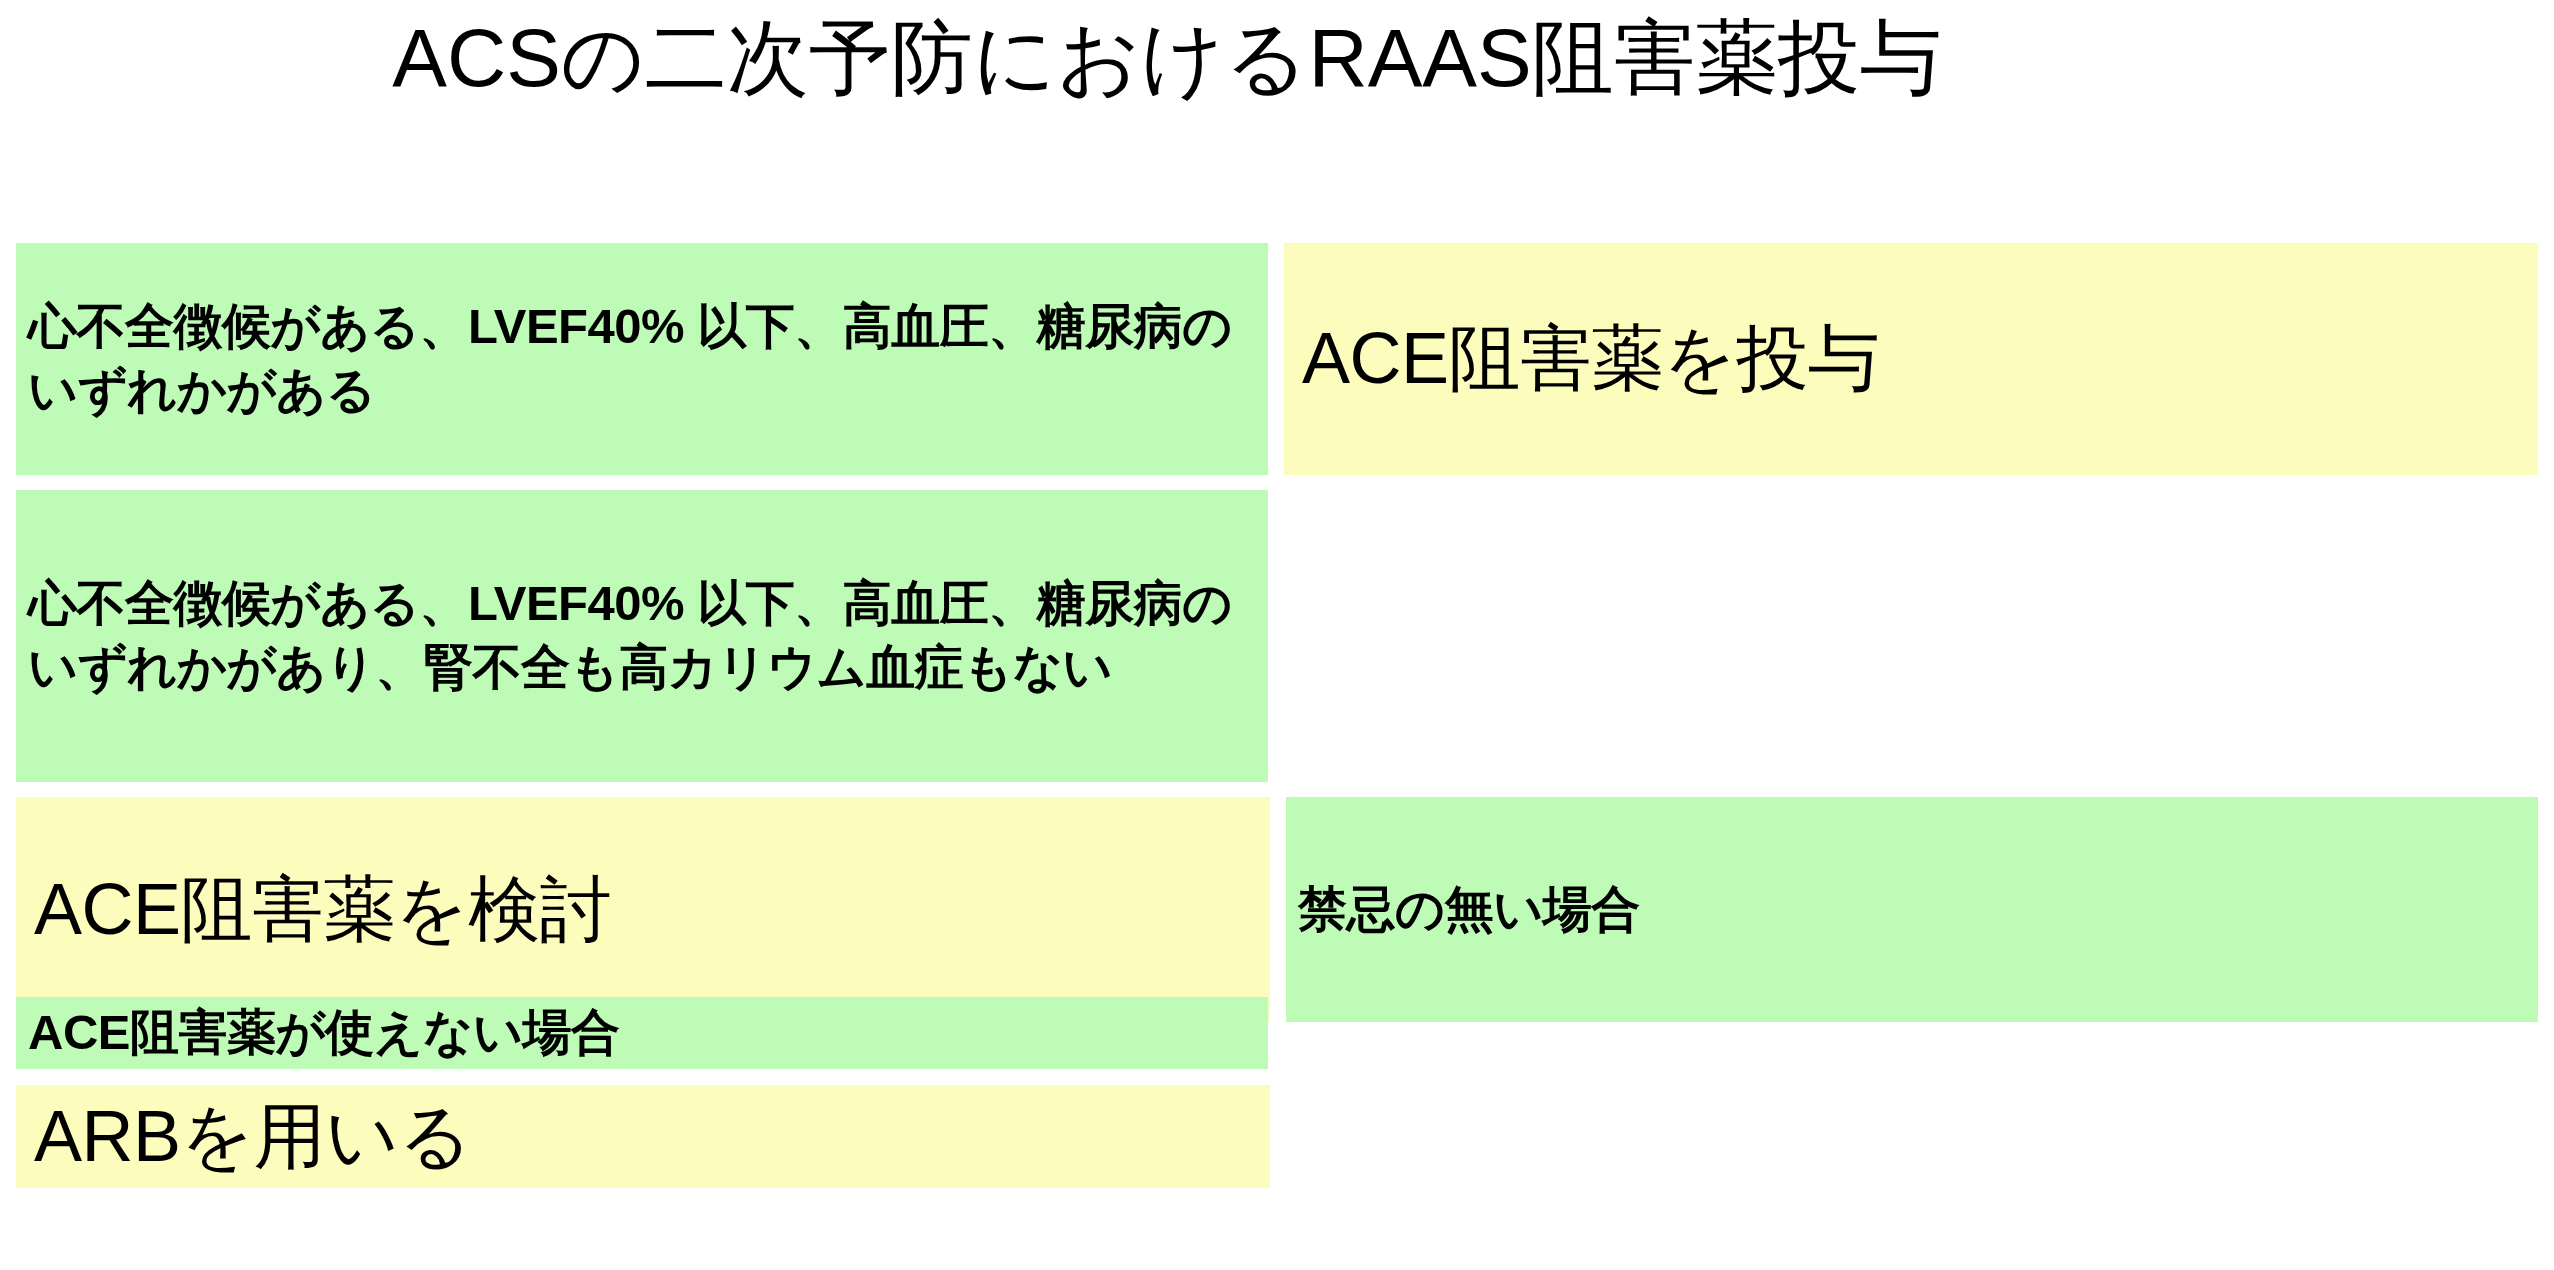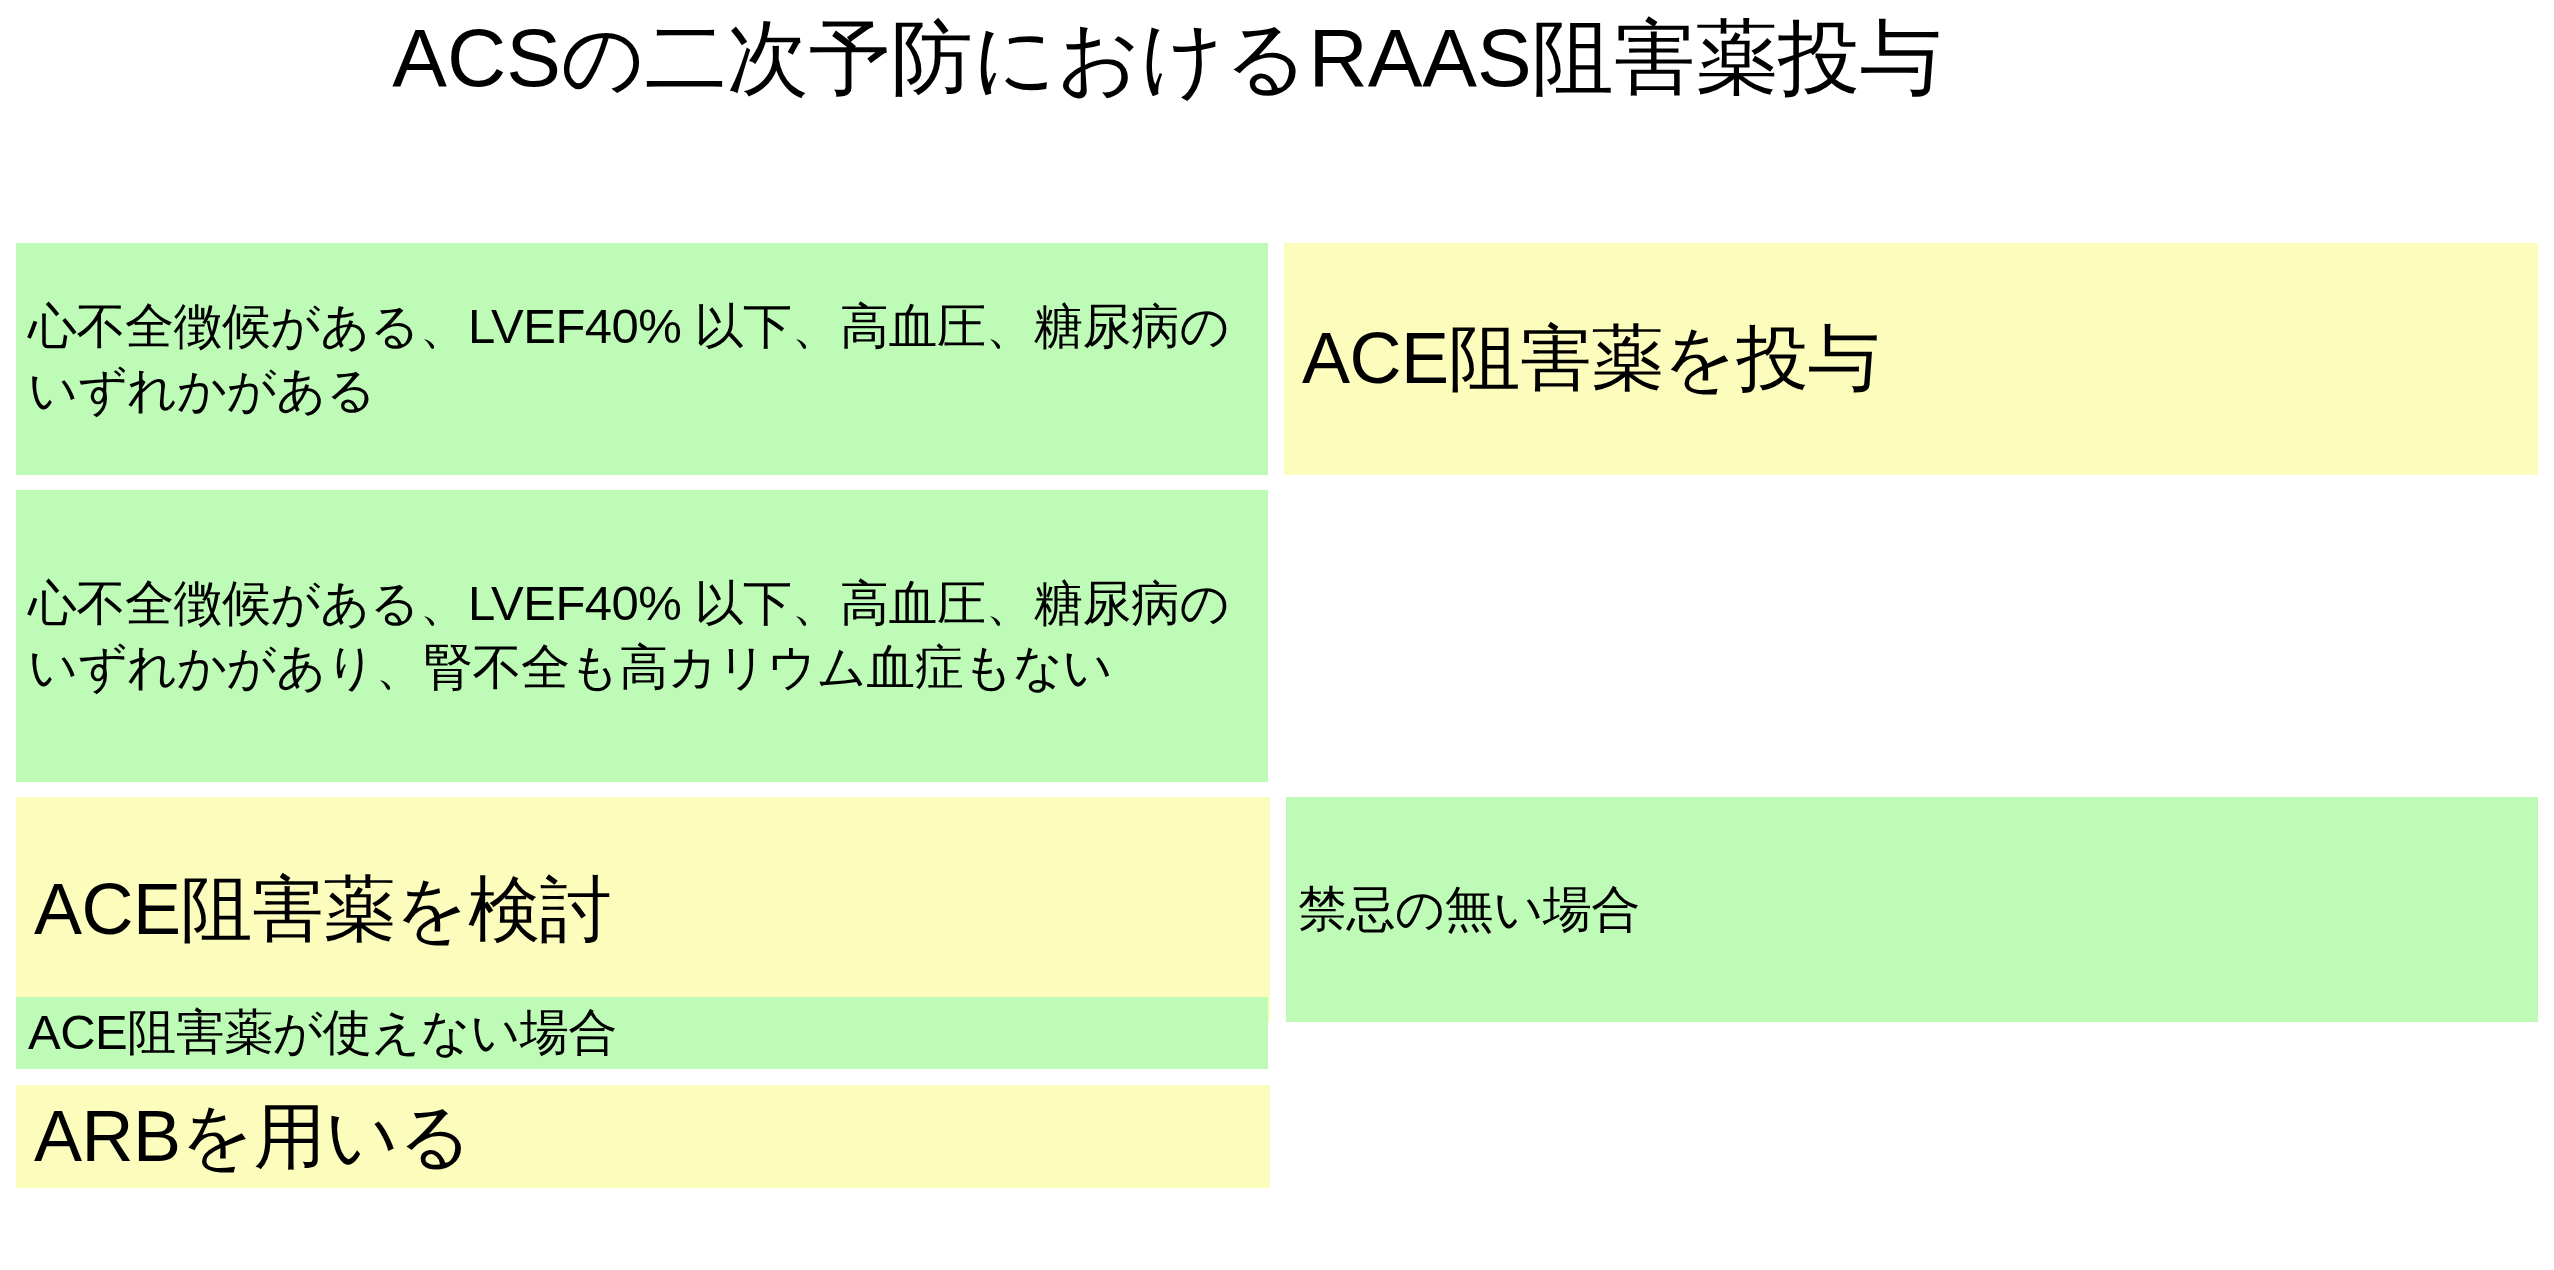--- a/index.html
+++ b/index.html
@@ -66,20 +66,21 @@
     overflow: hidden;
   }
 
   .cell-cond {
     width: 1252px;
     background: #bdfbb6;
     padding: 4px 14px 4px 12px;
     font-size: 49px;
     line-height: 1.30;
     letter-spacing: -0.5px;
+    font-weight: bold;
   }
 
   .cell-action {
     width: 1254px;
     background: #fcfcbd;
     padding: 4px 16px 4px 18px;
     font-size: 72px;
     line-height: 1.32;
     letter-spacing: -0.5px;
   }

